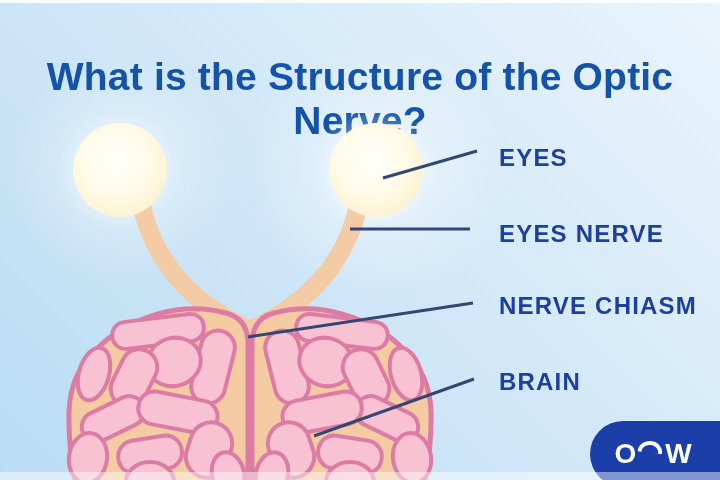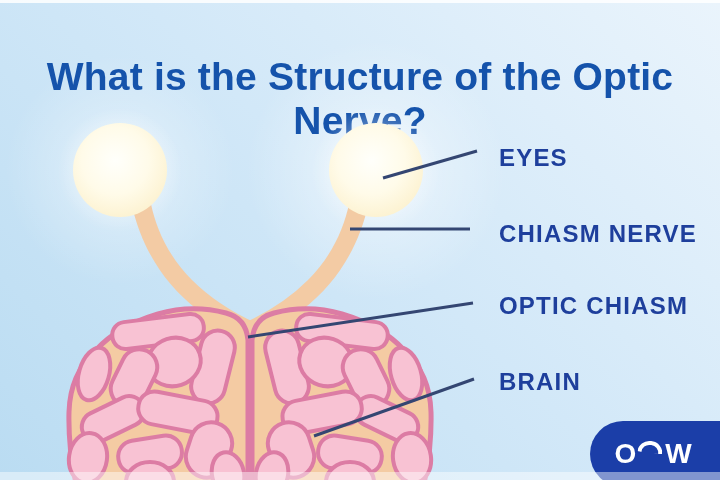--- a/index.html
+++ b/index.html
@@ -99,22 +99,22 @@
 
     <g stroke="#344672" stroke-width="3">
       <line x1="383" y1="178" x2="477" y2="151"></line>
       <line x1="350" y1="229" x2="470" y2="229"></line>
       <line x1="248" y1="337" x2="473" y2="303"></line>
       <line x1="314" y1="436" x2="474" y2="379"></line>
     </g>
   </svg>
 
   <div class="label label-eyes">EYES</div>
-  <div class="label label-optic-nerve">CHIASM NERVE</div>
-  <div class="label label-optic-chiasm">OPTIC CHIASM</div>
+  <div class="label label-optic-nerve">EYES NERVE</div>
+  <div class="label label-optic-chiasm">NERVE CHIASM</div>
   <div class="label label-brain">BRAIN</div>
 
   <div class="logo">
     <span class="logo-letter">O</span>
     <span class="logo-arc"></span>
     <span class="logo-letter">W</span>
   </div>
 
   <div class="edge-strip-top"></div>
   <div class="edge-strip-bottom"></div>

